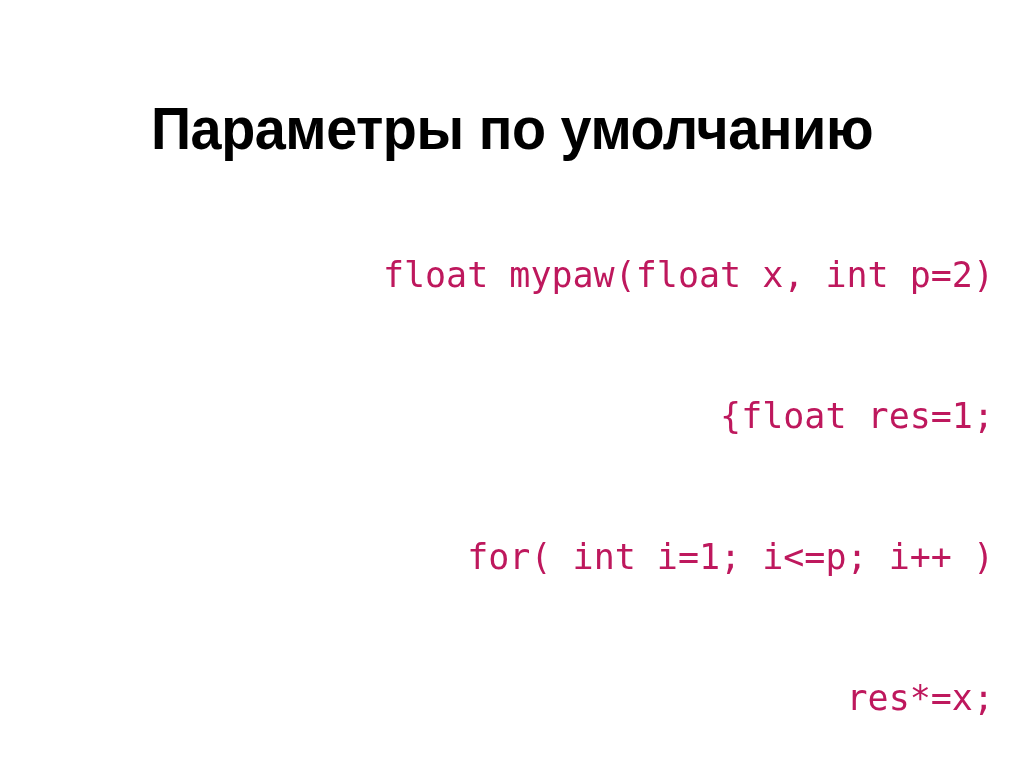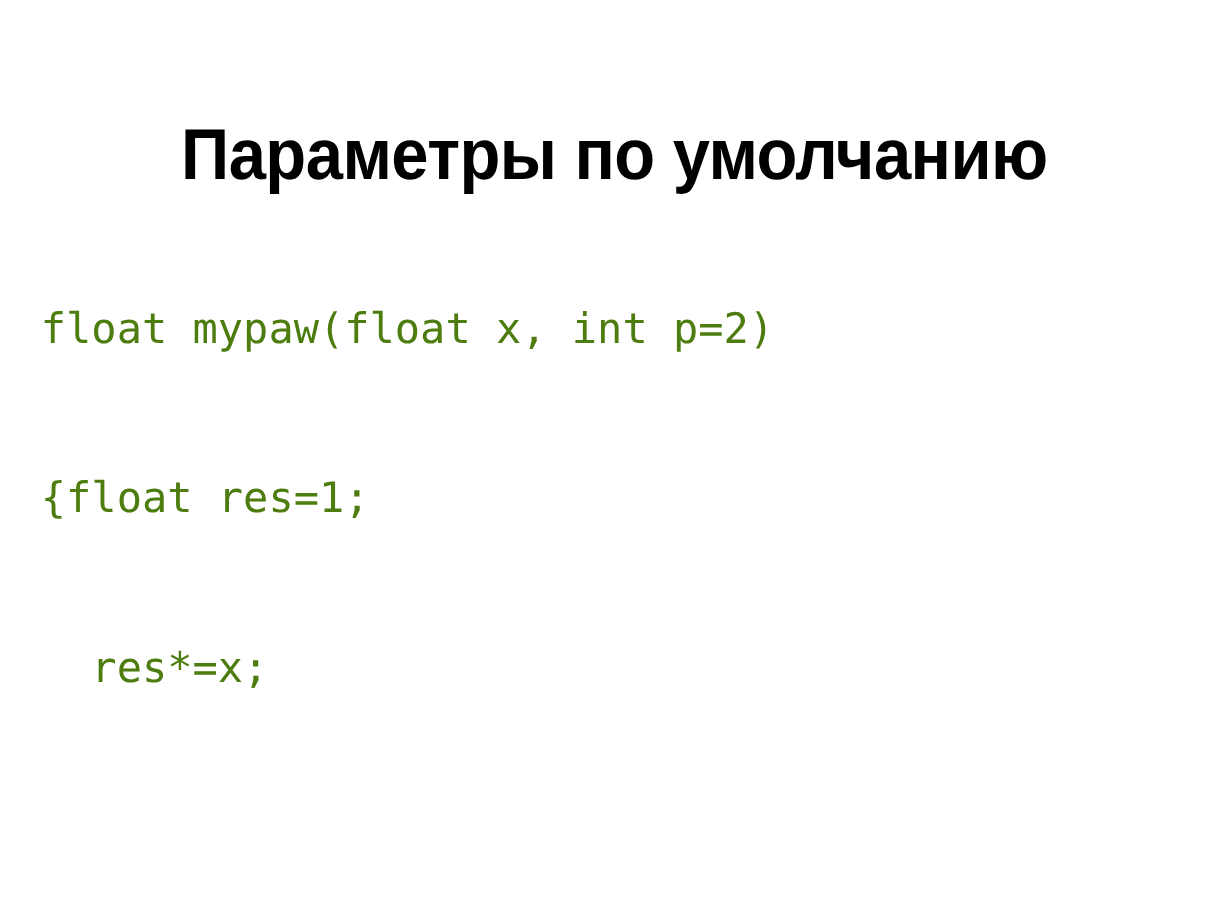--- a/index.html
+++ b/index.html
@@ -54,34 +54,36 @@
     line-height: 47px;
     color: #000000;
     white-space: pre;
     letter-spacing: 0px;
   }
 
   .code-line {
     display: block;
     height: 47px;
     white-space: pre;
-    color: #4d7c0f;
+    color: #be185d;
+    text-align: right;
   }
 
 </style>
 </head>
 <body>
 
 <div id="slide">
 
   <h1 id="slide-title">Параметры по умолчанию</h1>
 
   <div id="code-block">
     <code class="code-line">float mypaw(float x, int p=2)</code>
     <code class="code-line">{float res=1;</code>
+    <code class="code-line"> for( int i=1; i&lt;=p; i++ )</code>
     <code class="code-line">  res*=x;</code>
     
     
     
     
     
     
     
     
   </div>

